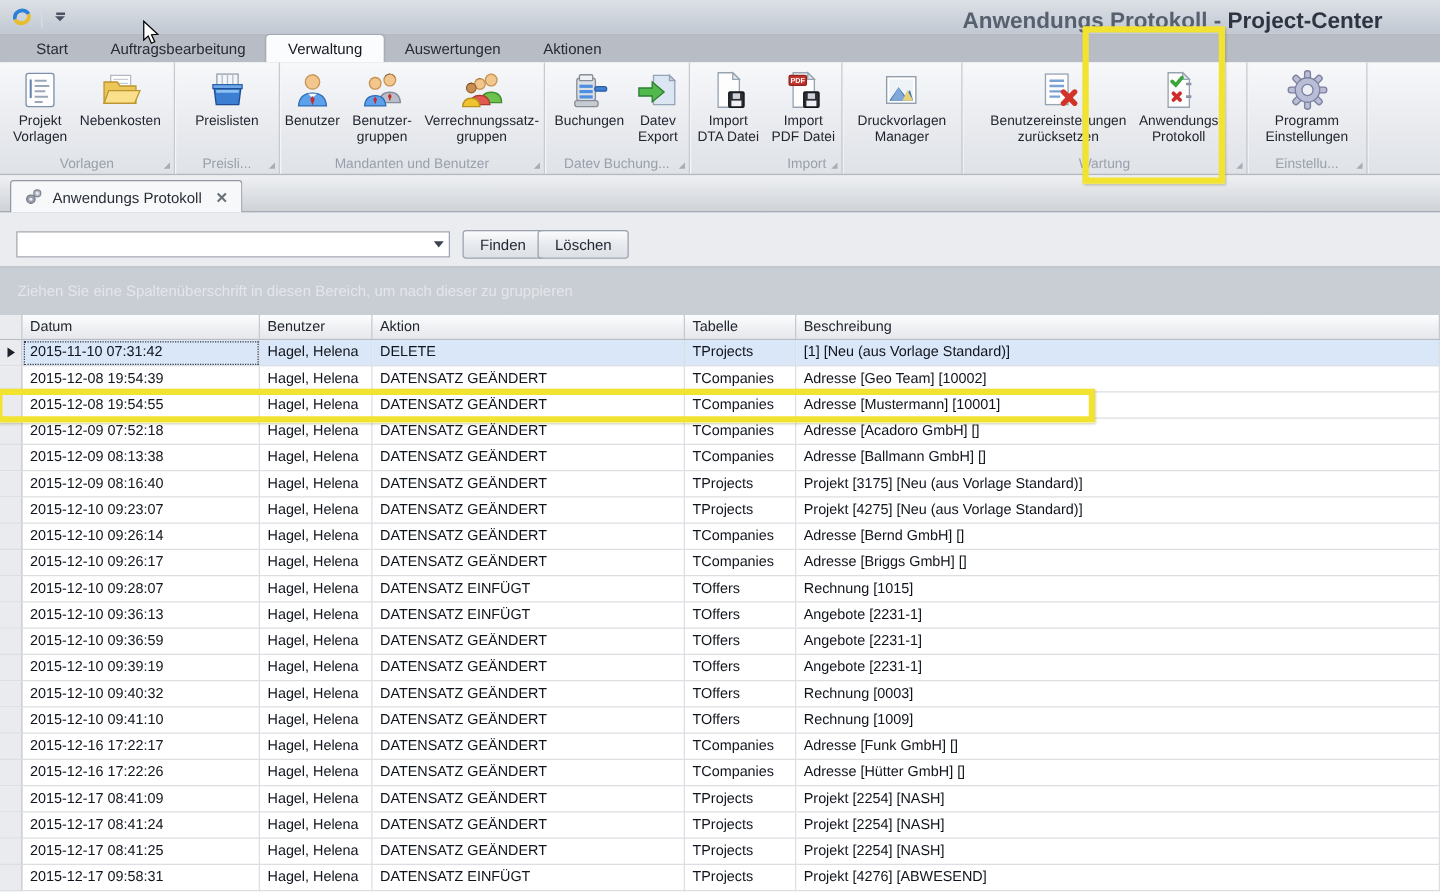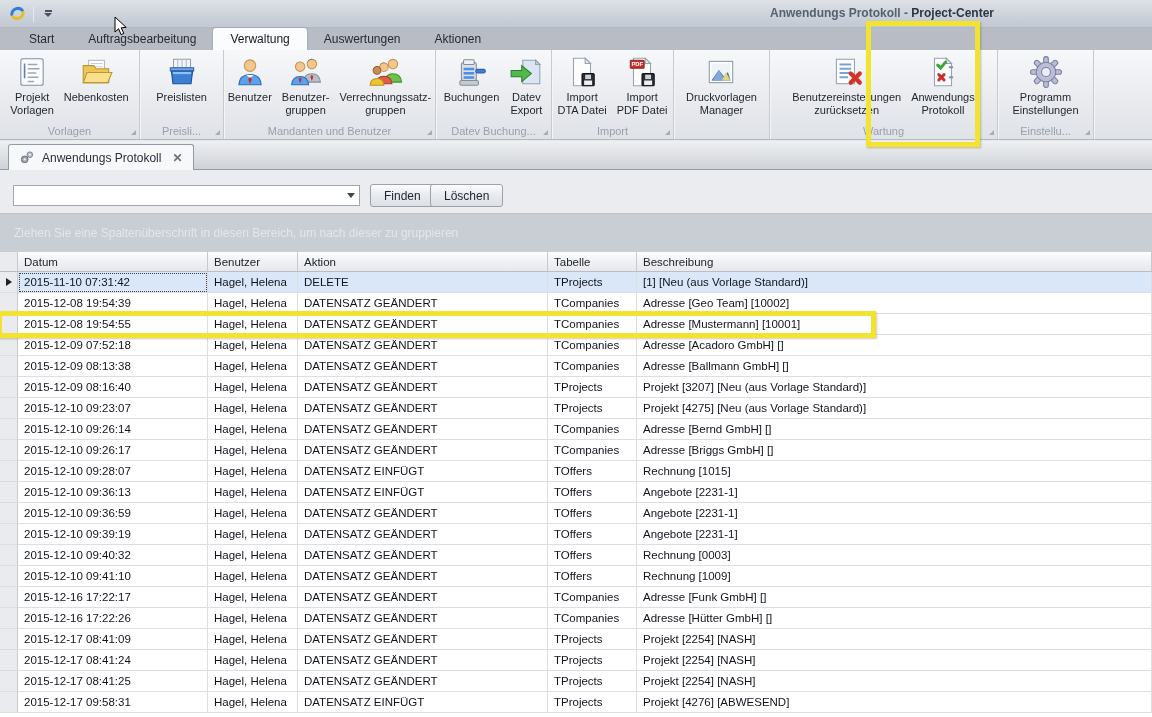--- a/index.html
+++ b/index.html
@@ -7,21 +7,21 @@
   #app{position:relative;width:1152px;height:717px;background:#e7e9ec;overflow:hidden;}
 
   
   .titlebar{position:absolute;left:0;top:0;width:1152px;height:28px;
     background:linear-gradient(#dde1e7,#c9cfd8 70%,#c3c9d2);border-bottom:1px solid #b3b8c1;}
   .qat{position:absolute;left:8px;top:4px;display:flex;align-items:center;gap:6px;}
   .qat-sep{width:1px;height:16px;background:#a9aeb8;border-right:1px solid #e6e9ee;}
   .qat-drop{display:flex;flex-direction:column;align-items:center;gap:1px;margin-left:4px;cursor:default;}
   .qat-drop .bar{width:7px;height:2px;background:#4a5160;}
   .qat-drop .tri{width:0;height:0;border-left:4px solid transparent;border-right:4px solid transparent;border-top:4px solid #4a5160;}
-  .win-title{position:absolute;left:770px;top:6px;font-size:12px;font-weight:bold;white-space:nowrap;}
+  .win-title{position:absolute;left:770px;top:6px;font-size:18px;font-weight:bold;white-space:nowrap;}
   .win-title .doc{color:#57606f;}
   .win-title .app{color:#2e3542;}
 
   
   .tabrow{position:absolute;left:0;top:28px;width:1152px;height:22px;background:#b7bcc5;display:flex;align-items:flex-end;}
   .rtab{height:22px;line-height:22px;padding:0 17px;font-size:12px;color:#262b34;cursor:default;white-space:nowrap;}
   .rtab:first-child{margin-left:12px;}
   .rtab.active{background:#fbfcfd;border-radius:3px 3px 0 0;color:#14181f;box-shadow:0 0 2px rgba(0,0,0,.25);}
 
   
@@ -211,21 +211,21 @@
             <svg class="ric" viewBox="0 0 32 32">
               <path d="M13 5h12l4 4v18H13z" fill="#dce6f2" stroke="#93a3b8"></path>
               <path d="M25 5v4h4z" fill="#c4d3e4" stroke="#93a3b8"></path>
               <path d="M2 14.5h10v-4.5l9 7.5-9 7.5v-4.5H2z" fill="#52b94d" stroke="#2e7d32"></path>
             </svg>
             <div class="rlab">Datev<br>Export</div>
           </div>
         </div>
         <div class="rcaption">Datev Buchung...<div class="launcher"></div></div>
       </div>
-      <div class="rgroup" style="width: 122px;">
+      <div class="rgroup" style="width: 122px; align-items: flex-end;">
         <div class="btns">
           <div class="rbtn">
             <svg class="ric" viewBox="0 0 32 32">
               <path d="M8 3h11l5 5v21H8z" fill="#fdfdfe" stroke="#98a3b2"></path>
               <path d="M19 3v5h5z" fill="#e3e8ee" stroke="#98a3b2"></path>
               <rect x="16" y="17.5" width="11.5" height="11.5" rx="1" fill="#2b2e34" stroke="#121418"></rect>
               <rect x="19" y="18.5" width="5.5" height="4.2" fill="#cfd4da"></rect>
               <rect x="18" y="24" width="7.5" height="4.2" fill="#eef0f3"></rect>
             </svg>
             <div class="rlab">Import<br>DTA Datei</div>
@@ -385,21 +385,21 @@
           <div class="c">DATENSATZ GEÄNDERT</div>
           <div class="c">TCompanies</div>
           <div class="c">Adresse [Ballmann GmbH] []</div>
         </div>
         <div class="gr">
           <div class="c ind"></div>
           <div class="c">2015-12-09 08:16:40</div>
           <div class="c">Hagel, Helena</div>
           <div class="c">DATENSATZ GEÄNDERT</div>
           <div class="c">TProjects</div>
-          <div class="c">Projekt [3207] [Neu (aus Vorlage Standard)]</div>
+          <div class="c">Projekt [3175] [Neu (aus Vorlage Standard)]</div>
         </div>
         <div class="gr">
           <div class="c ind"></div>
           <div class="c">2015-12-10 09:23:07</div>
           <div class="c">Hagel, Helena</div>
           <div class="c">DATENSATZ GEÄNDERT</div>
           <div class="c">TProjects</div>
           <div class="c">Projekt [4275] [Neu (aus Vorlage Standard)]</div>
         </div>
         <div class="gr">

